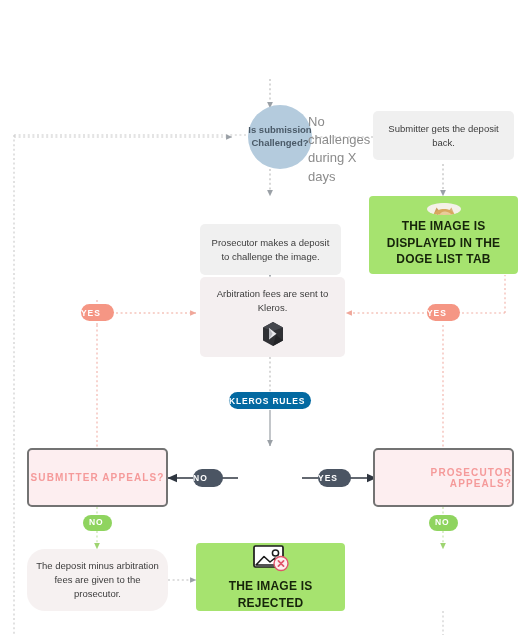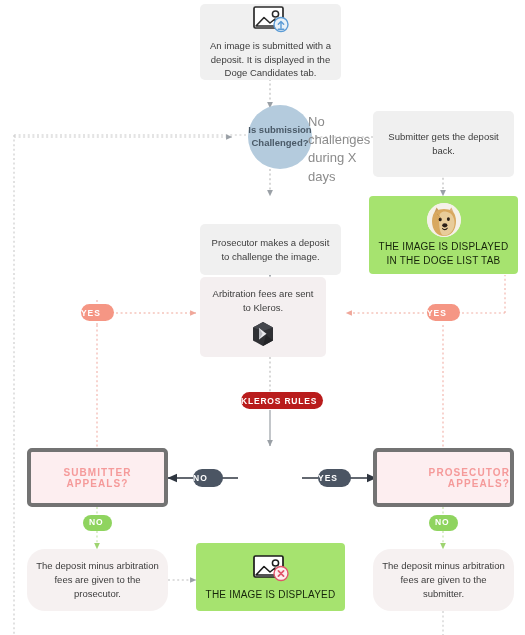--- a/index.html
+++ b/index.html
@@ -41,31 +41,31 @@
     padding:7px 9px;
   }
   .box.tinted{ background:#f4eff0; }
   .box.tinted2{ background:#f6f1f1;border-radius:18px; }
 
   
   .green{
     background:#a6e36f;
     border-radius:4px;
     color:#16240a;
-    font-weight:normal;
-    font-size:10px;
+    font-weight:bold;
+    font-size:12px;
     line-height:1.35;
     letter-spacing:.2px;
     padding:7px 6px;
   }
 
   
   .pinkbox{
     background:#fdeef0;
-    border:4px solid #737373;
+    border:2px solid #737373;
     border-radius:5px;
     color:#f59a9a;
     font-weight:bold;
     font-size:10px;
     letter-spacing:1.1px;
   }
 
   
   .circle{
     border-radius:50%;
@@ -88,25 +88,24 @@
     font-weight:bold;
     letter-spacing:.9px;
     color:#ffffff;
     box-sizing:border-box;
     white-space:nowrap;
   }
   .pill.salmon{ background:#f59684; }
   .pill.dark{ background:#4b5563; letter-spacing:1px; }
   .pill.green{ background:#8fd45f; }
   .pill.kleros{
-    background:#b91c1c;
+    background:#0369a1;
     font-size:8.5px;
     letter-spacing:.8px;
     border-radius:999px;
-    margin-left:12px;
   }
 
   
   .edgelabel{
     position:absolute;
     font-size:13px;
     color:#8b8b8b;
     line-height:1.4;
     white-space:pre-line;
   }
@@ -186,42 +185,29 @@
 
       <path d="M443,507 L443,516" stroke="#bfe3a0" stroke-width="1.1" stroke-dasharray="2 2.6"></path>
       <path d="M443,531 L443,549" stroke="#bfe3a0" stroke-width="1.1" stroke-dasharray="2 2.6" marker-end="url(#ar-green)"></path>
 
       <path d="M443,611 L443,635" stroke="#c9c9c9" stroke-width="1.1" stroke-dasharray="2 2.6"></path>
 
       <path d="M14,137 L232,137" stroke="#c9c9c9" stroke-width="1.1" stroke-dasharray="2 2.6" marker-end="url(#ar-grey)"></path>
     </g>
   </svg>
 
-  <div class="node box" style="left:200px;top:4px;width:141px;height:76px;">
-    <span class="iconwrap">
-      <svg class="icon" width="42" height="30" viewBox="0 0 42 30" xmlns="http://www.w3.org/2000/svg">
-        <rect x="4" y="3" width="29" height="21" rx="1.5" fill="#ffffff" stroke="#2b2b2b" stroke-width="1.7"></rect>
-        <circle cx="25.5" cy="10" r="3.1" fill="#ffffff" stroke="#2b2b2b" stroke-width="1.5"></circle>
-        <path d="M6,22 L14,13.5 L20,19 L25,15 L31,22 Z" fill="#ffffff" stroke="#2b2b2b" stroke-width="1.6" stroke-linejoin="round"></path>
-        <circle cx="31" cy="20.5" r="7" fill="#e8f1f8" stroke="#5b9bd5" stroke-width="1.4"></circle>
-        <path d="M31,24.3 L31,17.6 M28.3,20.2 L31,17.4 L33.7,20.2" stroke="#5b9bd5" stroke-width="1.4" fill="none" stroke-linecap="round" stroke-linejoin="round"></path>
-        <rect x="27.6" y="24.6" width="6.8" height="1.5" rx="0.7" fill="#5b9bd5"></rect>
-      </svg>
-    </span>
-    <span>An image is submitted with a deposit. It is displayed in the Doge Candidates tab.</span>
-  </div>
 
   <div class="node circle" style="left:238px;top:105px;width:64px;height:64px;">
     <span>Is submission Challenged?</span>
   </div>
 
   <div class="edgelabel" style="left:308px;top:113px;width:76px;">No challenges
 during X days</div>
 
-  <div class="node box" style="left:373px;top:111px;width:141px;height:66px;">
+  <div class="node box" style="left:373px;top:111px;width:141px;height:49px;">
     <span>Submitter gets the deposit back.</span>
   </div>
 
   <div class="node green" style="left:369px;top:196px;width:149px;height:78px;">
     <span class="doge-ava">
       <svg width="34" height="34" viewBox="0 0 34 34" xmlns="http://www.w3.org/2000/svg">
         <circle cx="17" cy="17" r="17" fill="#f5f1e8"></circle>
         <path d="M6,13 L9.5,4.5 L14,10 Z" fill="#c99a5b"></path>
         <path d="M28,13 L24.5,4.5 L20,10 Z" fill="#d9b079"></path>
         <path d="M5,18 C5,9 11,6 17,6 C23,6 29,9 29,18 C29,27 24,33 17,33 C10,33 5,27 5,18 Z" fill="#d8a85f"></path>
@@ -233,21 +219,21 @@
         <path d="M10,11 C12,12.5 13,14 13.2,15.2" stroke="#c79a55" stroke-width="1" fill="none"></path>
       </svg>
     </span>
     <span>THE IMAGE IS DISPLAYED IN THE DOGE LIST TAB</span>
   </div>
 
   <div class="node box" style="left:200px;top:196px;width:141px;height:51px;margin-top:28px;">
     <span>Prosecutor makes a deposit to challenge the image.</span>
   </div>
 
-  <div class="node box tinted" style="left:200px;top:277px;width:126px;height:80px;">
+  <div class="node box tinted" style="left:200px;top:277px;width:145px;height:80px;">
     <span>Arbitration fees are sent to Kleros.</span>
     <span class="iconwrap" style="margin:6px 0 0 0;">
       <svg width="26" height="26" viewBox="0 0 26 26" xmlns="http://www.w3.org/2000/svg">
         <polygon points="13,1 23,6.5 23,19.5 13,25 3,19.5 3,6.5" fill="#2f3034"></polygon>
         <polygon points="13,1 23,6.5 13,10 3,6.5" fill="#45474d"></polygon>
         <polygon points="13,25 23,19.5 16,14" fill="#232427"></polygon>
         <polygon points="9,7 16.5,12.8 9,18.6" fill="#e9e9ec"></polygon>
         <polygon points="9,7 12.6,12.8 9,18.6" fill="#b9bac0"></polygon>
       </svg>
     </span>
@@ -263,35 +249,32 @@
   </div>
 
   <div class="node pinkbox" style="left:373px;top:448px;width:141px;height:59px;text-align:right;">
     <span>PROSECUTOR APPEALS?</span>
   </div>
 
   <div class="node box tinted2" style="left:27px;top:549px;width:141px;height:62px;">
     <span>The deposit minus arbitration fees are given to the prosecutor.</span>
   </div>
 
-  <div class="node box tinted2" style="left:373px;top:549px;width:141px;height:62px;">
-    <span>The deposit minus arbitration fees are given to the submitter.</span>
-  </div>
 
   <div class="node green" style="left:196px;top:543px;width:149px;height:68px;">
     <span class="iconwrap">
       <svg class="icon" width="42" height="30" viewBox="0 0 42 30" xmlns="http://www.w3.org/2000/svg">
         <rect x="4" y="3" width="29" height="21" rx="1.5" fill="#ffffff" stroke="#1b1b1b" stroke-width="1.7"></rect>
         <circle cx="25.5" cy="10" r="3.1" fill="#ffffff" stroke="#1b1b1b" stroke-width="1.5"></circle>
         <path d="M6,22 L14,13.5 L20,19 L25,15 L31,22 Z" fill="#ffffff" stroke="#1b1b1b" stroke-width="1.6" stroke-linejoin="round"></path>
         <circle cx="31" cy="20.5" r="7" fill="#fdeef0" stroke="#e0556a" stroke-width="1.4"></circle>
         <path d="M28.4,17.9 L33.6,23.1 M33.6,17.9 L28.4,23.1" stroke="#e0556a" stroke-width="1.7" stroke-linecap="round"></path>
       </svg>
     </span>
-    <span>THE IMAGE IS DISPLAYED</span>
+    <span>THE IMAGE IS REJECTED</span>
   </div>
 
   <div class="pill salmon" style="left:81px;top:304px;width:33px;height:17px;">
     <span>YES</span>
   </div>
 
   <div class="pill salmon" style="left:427px;top:304px;width:33px;height:17px;">
     <span>YES</span>
   </div>
 

